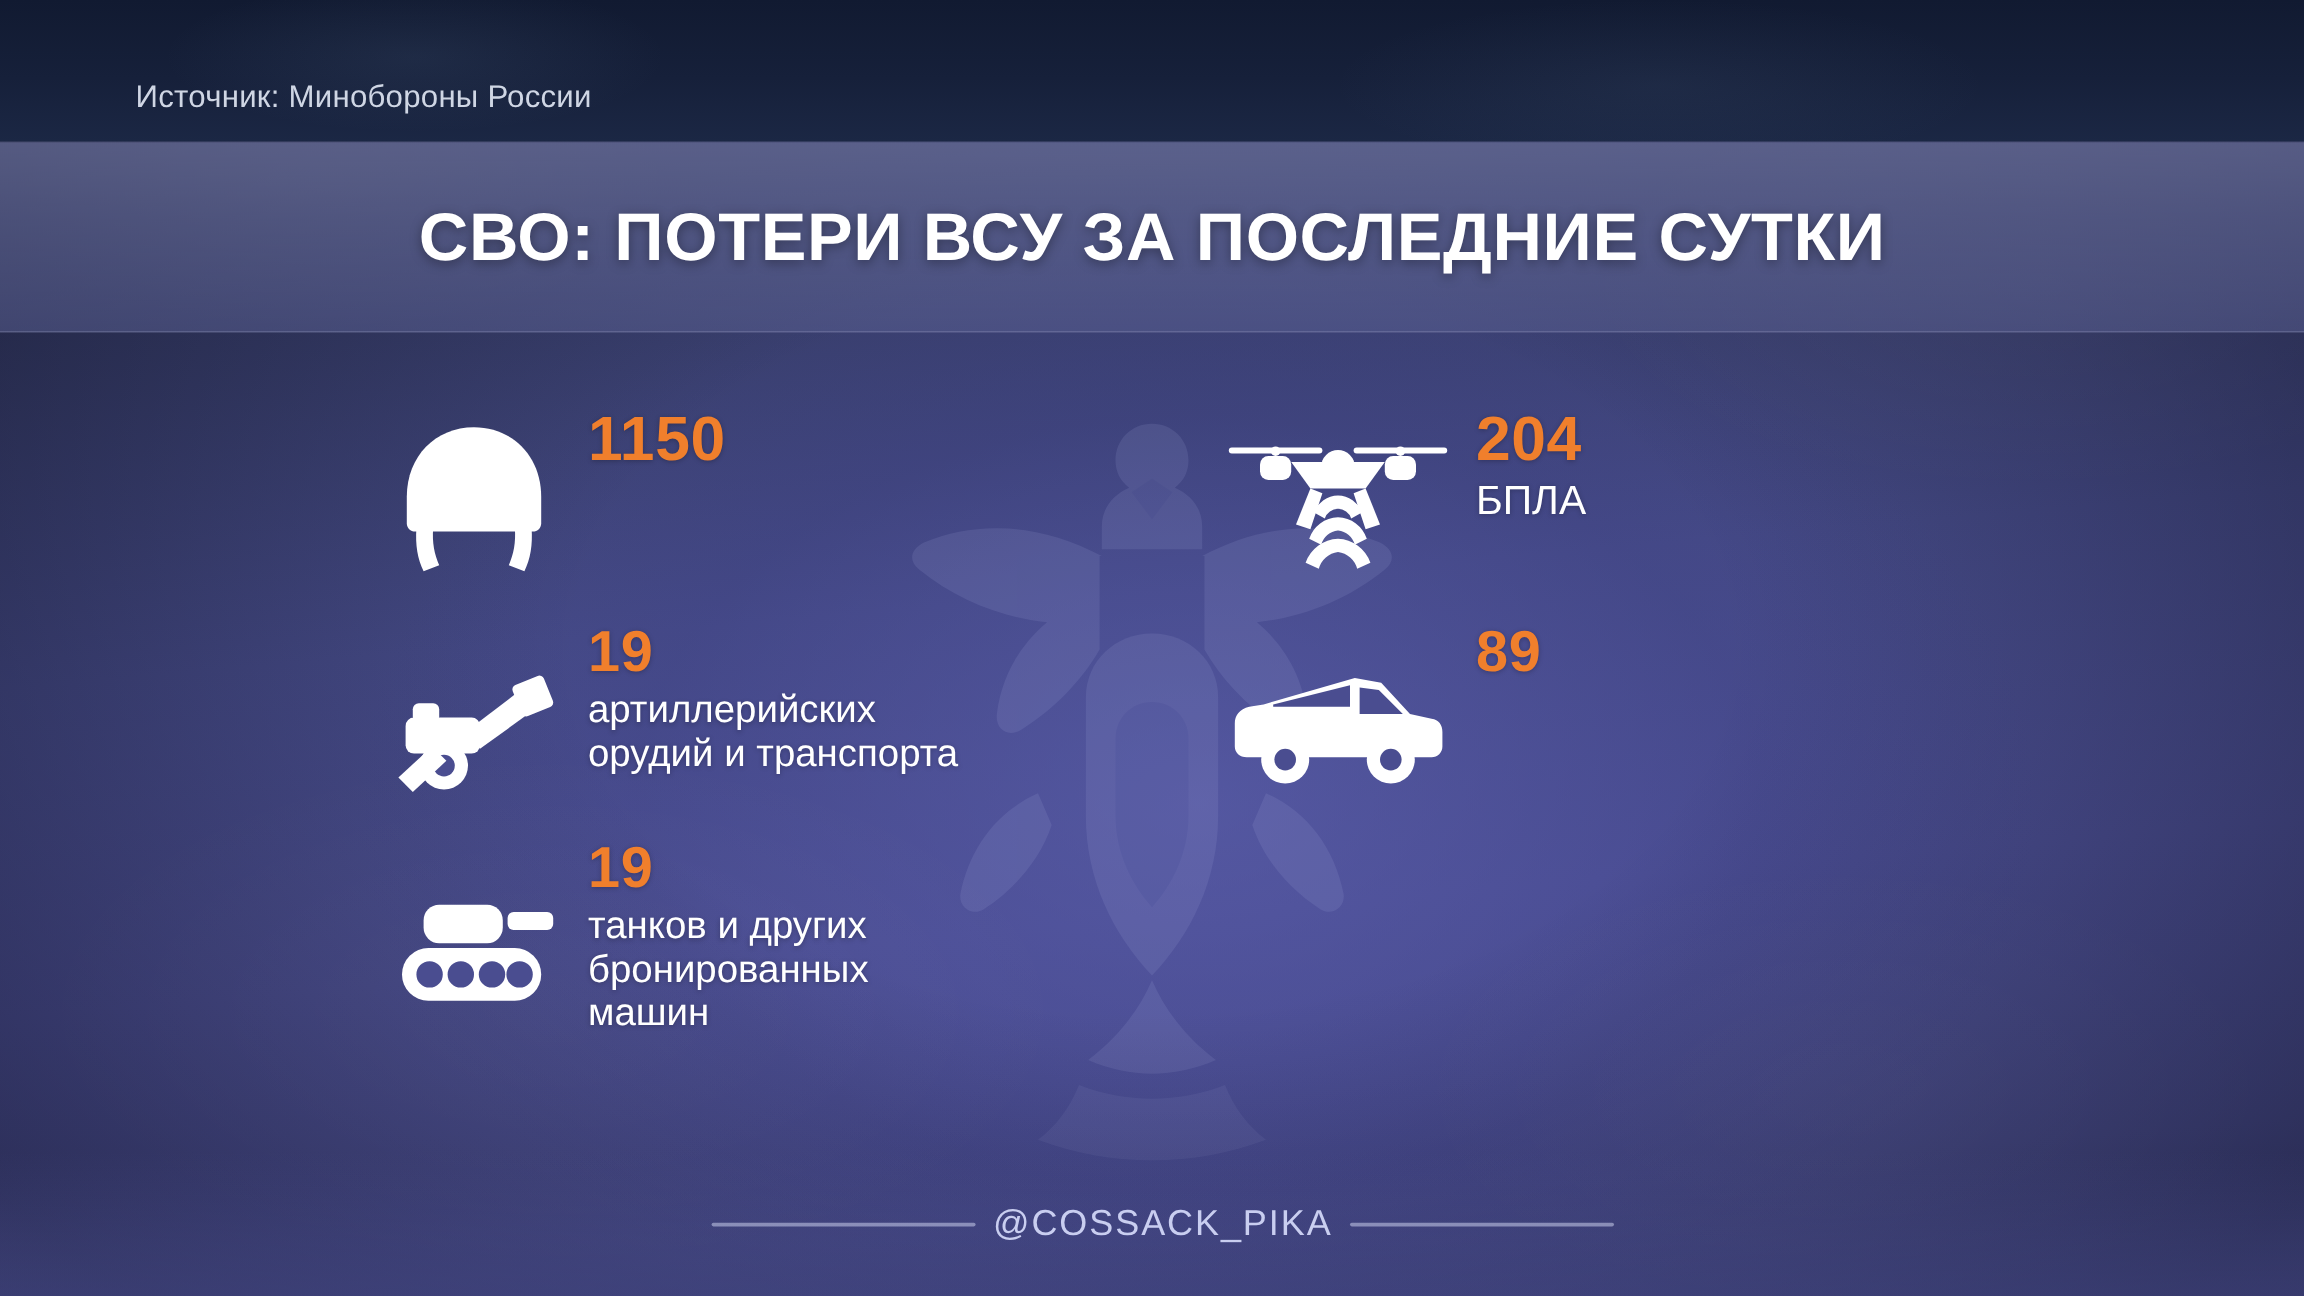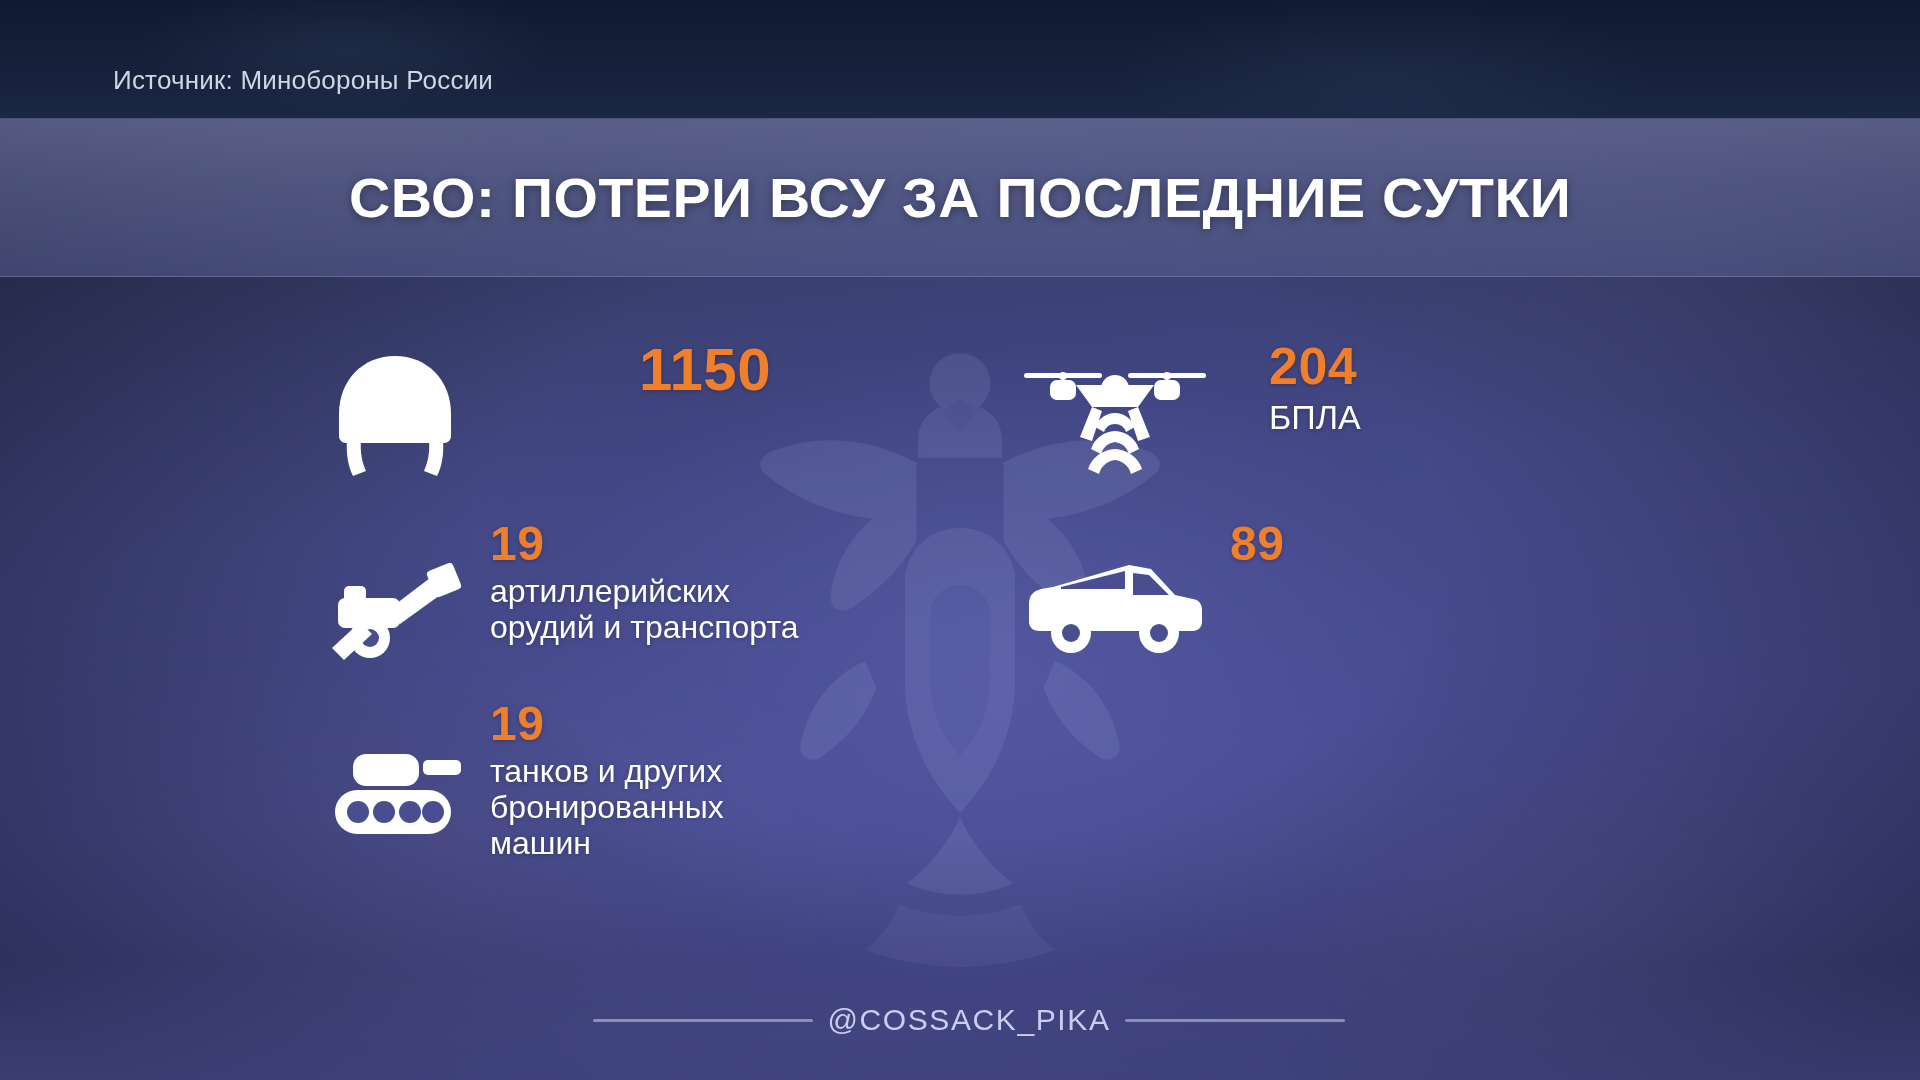--- a/index.html
+++ b/index.html
@@ -120,30 +120,30 @@
     font-size:32px;
     line-height:1.12;
     margin-top:6px;
     white-space:pre-line;
     text-shadow:0 1px 4px rgba(0,0,0,0.25);
   }
 
   
   .s-personnel { left:0px;  top:10px;  width:620px; }
   .s-personnel .iconbox { width:190px; height:150px; }
-  .s-personnel .value { font-size:60px;text-align:center; }
+  .s-personnel .value { font-size:52px; }
   .s-personnel .label { font-size:34px; }
 
   .s-artillery { left:0px;  top:190px; width:640px; }
   .s-artillery .iconbox { width:190px; height:140px; margin-top:18px; }
 
   .s-armor     { left:0px;  top:370px; width:640px; }
   .s-armor .iconbox { width:190px; height:140px; margin-top:22px; }
 
-  .s-uav       { left:0px;  top:10px;  width:620px;gap:39px; }
+  .s-uav       { left:0px;  top:10px;  width:620px; }
   .s-uav .iconbox { width:230px; height:150px; }
   .s-uav .value { font-size:52px; }
   .s-uav .label { font-size:34px; }
 
   .s-transport { left:0px;  top:190px; width:640px; }
   .s-transport .iconbox { width:230px; height:140px; margin-top:14px; }
 
   
   .footer {
     position:absolute; left:0; bottom:0;

